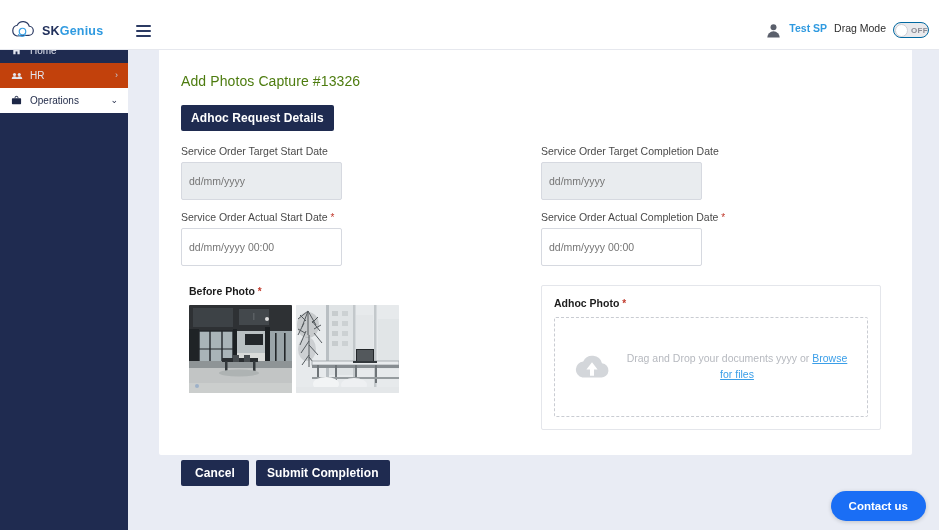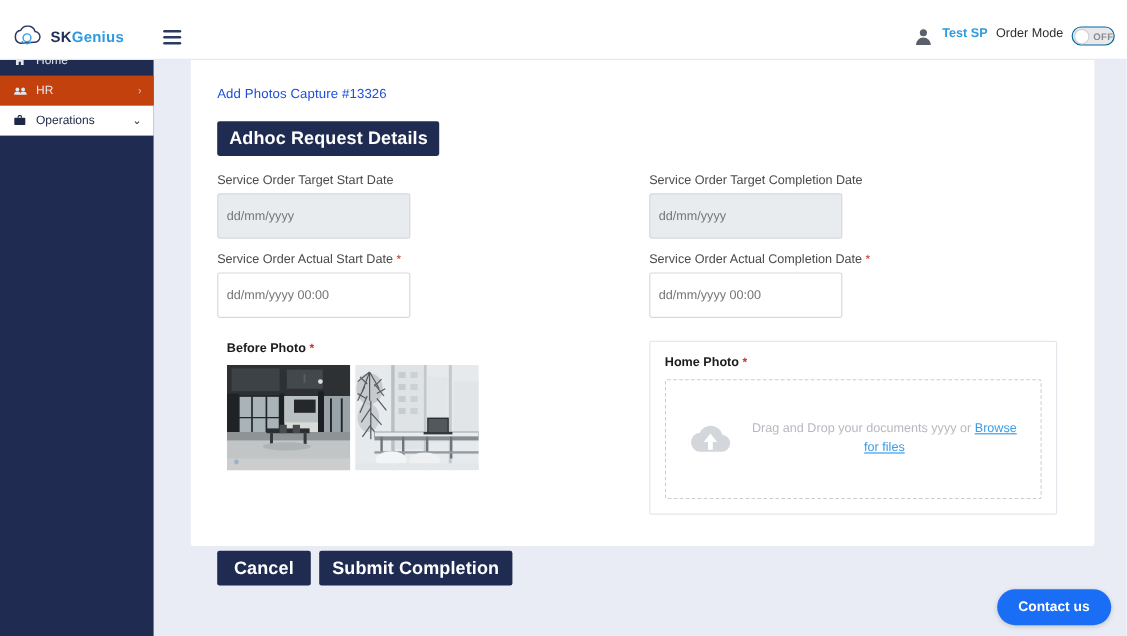--- a/index.html
+++ b/index.html
@@ -112,28 +112,28 @@
   }
   .card {
     position: absolute; left: 31px; top: 9px;
     width: 753px; height: 408px;
     background: #ffffff;
     border-radius: 2px;
   }
   .card-inner { padding: 26px 22px 0 22px; }
 
   .page-title {
-    font-size: 11px; color: #1d4ed8; font-weight: normal;
+    font-size: 14px; color: #4d7c0f; font-weight: normal;
     letter-spacing: .1px;
   }
 
   .btn-navy {
     display: inline-block;
     background: #1f2b50; color: #ffffff;
-    font-size: 15px; font-weight: bold;
+    font-size: 12px; font-weight: bold;
     padding: 6px 10px;
     border: none; border-radius: 2px;
     cursor: pointer; letter-spacing: .1px;
   }
   .adhoc-wrap { margin-top: 16px; }
 
   
   .form-grid {
     margin-top: 14px;
     display: grid;
@@ -247,21 +247,21 @@
     </div>
 
     <div class="topbar-right">
       <span class="avatar">
         <svg viewBox="0 0 24 24" width="17" height="17">
           <circle cx="12" cy="7.5" r="4.2" fill="#5a5f6b"></circle>
           <path d="M3.2 22 a8.8 8.8 0 0 1 17.6 0 z" fill="#5a5f6b"></path>
         </svg>
       </span>
       <span class="user-name">Test SP</span>
-      <span class="darkmode-label">Order Mode</span>
+      <span class="darkmode-label">Drag Mode</span>
       <span class="toggle">
         <span class="knob"></span>
         <span class="off-text">OFF</span>
       </span>
     </div>
   </div>
 
   <div class="sidebar">
 
     <div class="nav-item">
@@ -417,21 +417,21 @@
                   <ellipse cx="58" cy="80" rx="13" ry="7" fill="#eef0f2"></ellipse>
                   <rect x="0" y="82" width="103" height="6" fill="#e4e7e9"></rect>
                 </svg>
               </div>
 
             </div>
           </div>
 
           <div class="after-wrap">
             <div class="after-panel">
-              <span class="section-label"><span>Home Photo</span> <span class="req">*</span></span>
+              <span class="section-label"><span>Adhoc Photo</span> <span class="req">*</span></span>
               <div class="dropzone">
                 <span class="dz-icon">
                   <svg viewBox="0 0 52 40" width="42" height="32">
                     <path d="M14 33 a10 10 0 0 1 1 -19.8 a12.5 12.5 0 0 1 23.5 2.2 a8.6 8.6 0 0 1 -1.5 17.6 z" fill="#d3d6da"></path>
                     <path d="M26 14 L33 23 h-4.5 v8 h-5 v-8 H19 z" fill="#ffffff"></path>
                   </svg>
                 </span>
                 <span class="dz-text"><span>Drag and Drop your documents yyyy or </span><span class="dz-link">Browse for files</span></span>
               </div>
             </div>

